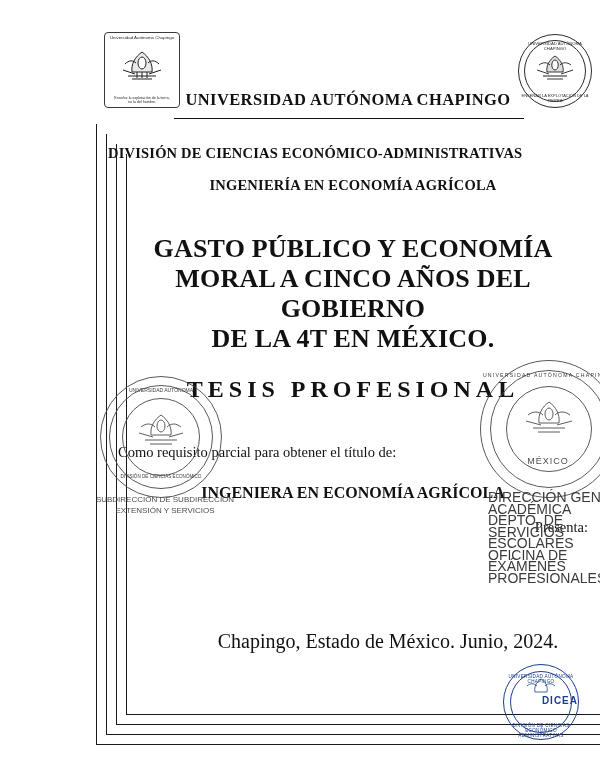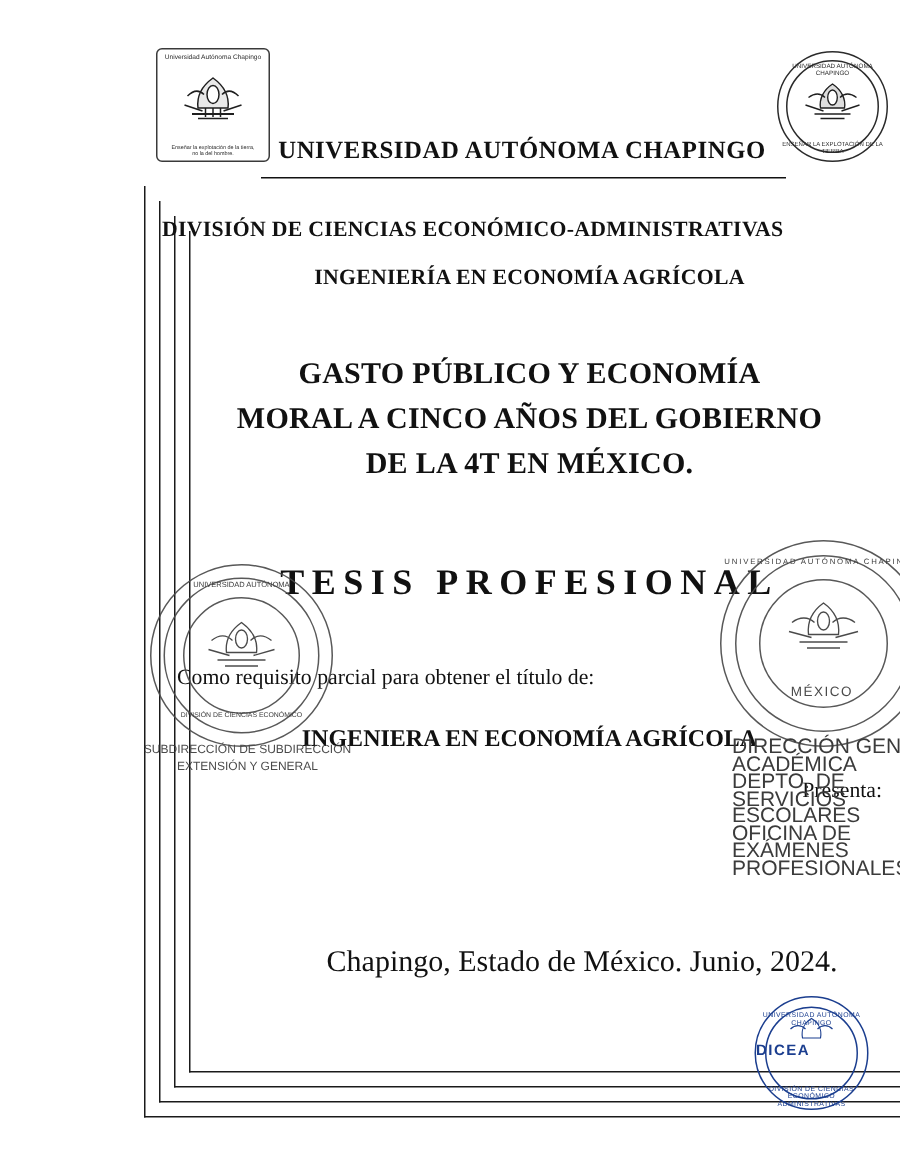--- a/index.html
+++ b/index.html
@@ -119,21 +119,21 @@
     font-weight: bold;
     font-size: 14.5px;
     letter-spacing: 0.2px;
   }
   .thesis-title {
     position: absolute;
     left: 80px; top: 230px;
     width: 450px;
     text-align: center;
     font-weight: bold;
-    font-size: 20px;
+    font-size: 26px;
     line-height: 30px;
     letter-spacing: 0.2px;
   }
   .tesis-label {
     position: absolute;
     left: 70px; top: 372px;
     width: 470px;
     text-align: center;
     font-weight: bold;
     font-size: 24px;
@@ -253,21 +253,21 @@
   .seal-bottom .r2 {
     position: absolute;
     left: 6px; top: 6px; width: 60px; height: 60px;
     border-radius: 50%;
     border: 1px solid #1b3e8f;
   }
   .seal-bottom .dicea {
     position: absolute;
     left: 0; top: 30px;
     width: 74px;
-    text-align: left;
+    text-align: right;
     font-family: "Liberation Sans", sans-serif;
     font-weight: bold;
     font-size: 10px;
     letter-spacing: 1px;
   }
   .seal-bottom .arc-top {
     position: absolute;
     left: 0; top: 9px;
     width: 74px;
     text-align: center;
@@ -415,21 +415,21 @@
         <path d="M8 24 L22 28"></path>
         <path d="M52 24 L38 28"></path>
         <ellipse cx="30" cy="17" rx="4" ry="6"></ellipse>
         <path d="M14 31 L46 31"></path>
         <path d="M19 35 L41 35"></path>
       </g>
     </svg>
     <div class="seal-left-arc" style="top:98px;width:122px;font-size:4.6px;">DIVISIÓN DE CIENCIAS ECONÓMICO</div>
     <div class="stamp-left-lines">
       <div>SUBDIRECCIÓN DE SUBDIRECCIÓN</div>
-      <div>EXTENSIÓN Y GENERAL</div>
+      <div>EXTENSIÓN Y SERVICIOS</div>
     </div>
   </div>
 
   <div class="stamp stamp-right">
     <div class="stamp-circle c1"></div>
     <div class="stamp-circle c2"></div>
     <div class="stamp-circle c3"></div>
     <div class="seal-left-arc" style="top:12px;width:136px;font-size:5.2px;letter-spacing:1.2px;">UNIVERSIDAD AUTÓNOMA CHAPINGO</div>
     <svg style="position:absolute;left:38px;top:36px;" width="62" height="54" viewBox="0 0 62 54">
       <g fill="none" stroke="#3b3b3b" stroke-width="0.9">

